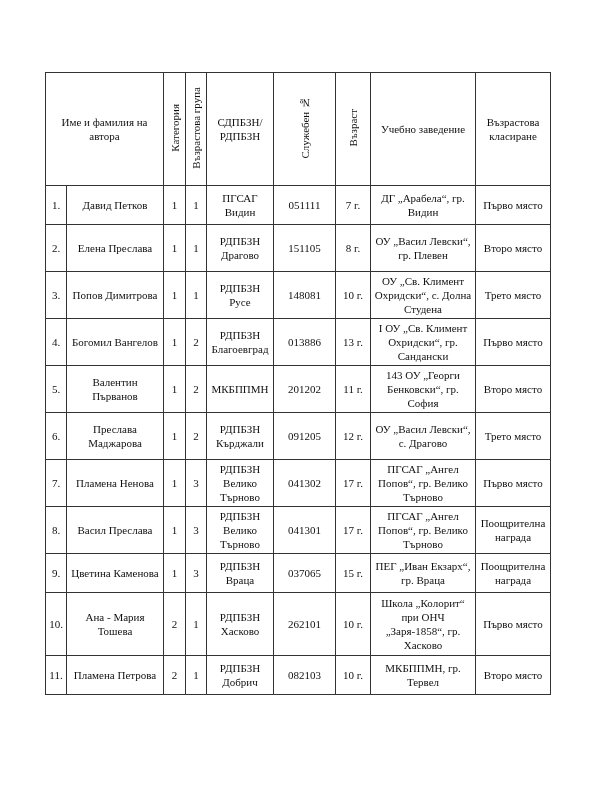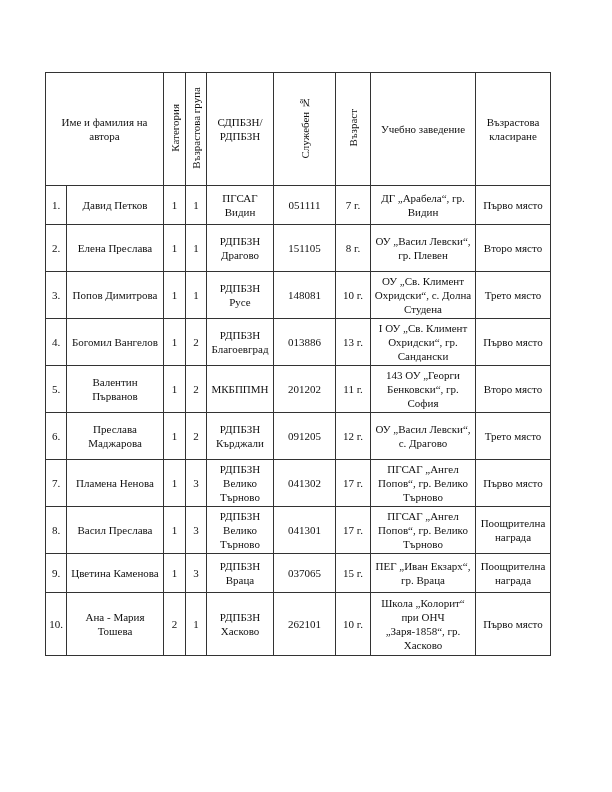--- a/index.html
+++ b/index.html
@@ -158,14 +158,25 @@
         <td class="num">10.</td>
         <td>Ана - Мария Тошева</td>
         <td>2</td>
         <td>1</td>
         <td>РДПБЗН Хасково</td>
         <td>262101</td>
         <td>10 г.</td>
         <td>Школа „Колорит“ при ОНЧ „Заря-1858“, гр. Хасково</td>
         <td>Първо място</td>
       </tr>
+      <tr class="r short">
+        <td class="num">11.</td>
+        <td>Пламена Петрова</td>
+        <td>2</td>
+        <td>1</td>
+        <td>РДПБЗН Добрич</td>
+        <td>082103</td>
+        <td>10 г.</td>
+        <td>МКБППМН, гр. Тервел</td>
+        <td>Второ място</td>
+      </tr>
     </tbody>
 </table>
 
 </body></html>

